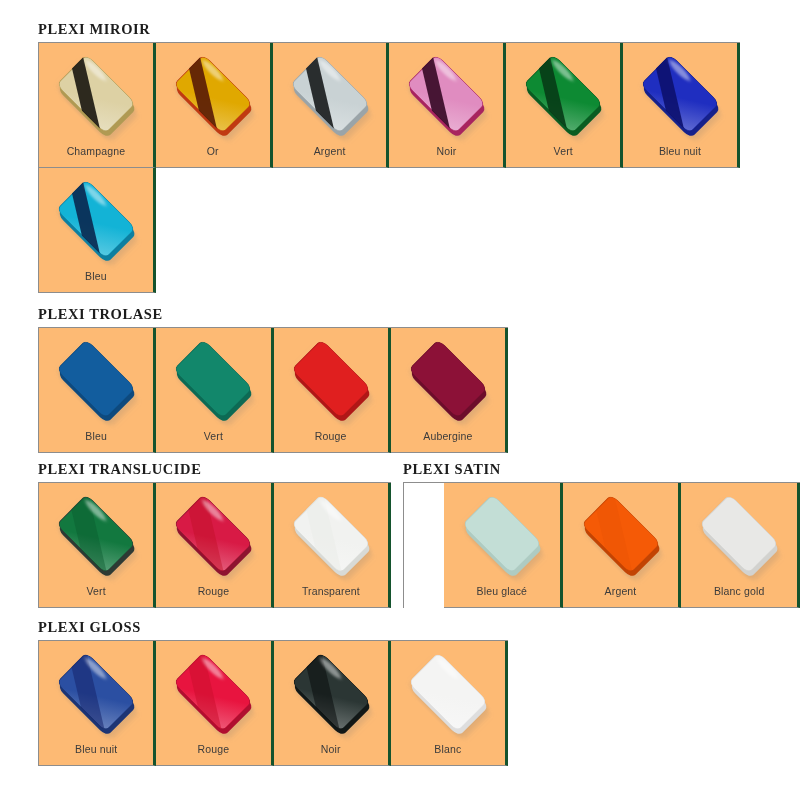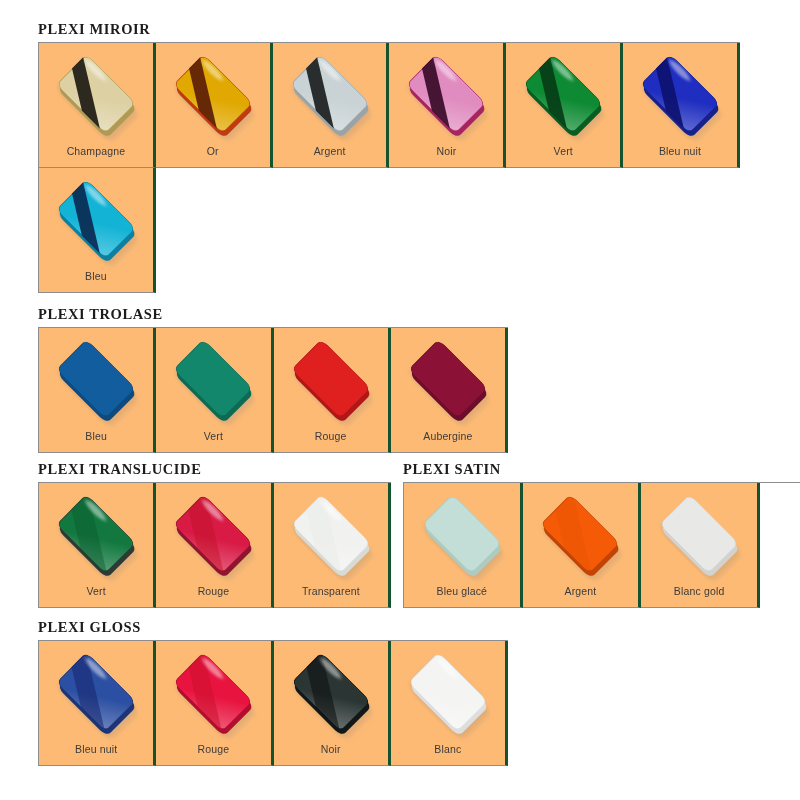--- a/index.html
+++ b/index.html
@@ -335,21 +335,21 @@
               <div class="band" style="background: rgb(233, 234, 231); opacity: 0.45; width: 38%;"></div>
               <div class="tile-gloss"></div>
             </div>
           </div>
         </div>
         <div class="cell-label">Transparent</div>
       </div>
     </div>
 
   <div class="section-title" style="left:403px; top:462px; position:absolute;">PLEXI SATIN</div>
-  <div class="grid" id="grid-satin" style="left:403px; top:482px; width:397px;">
+  <div class="grid" id="grid-satin" style="left:403px; top:482px; width:397px;justify-content:flex-end;">
       <div class="cell" style="width: 118.667px; height: 125px;">
         <div class="swatch-wrap">
           <div class="tile-holder">
             <div class="tile-shadow"></div>
             <div class="tile-edge" style="background: rgb(174, 203, 194);"></div>
             <div class="tile">
               <div class="face" style="background: rgb(195, 222, 214); border: 1px solid rgb(174, 203, 194);"></div>
             </div>
           </div>
         </div>

